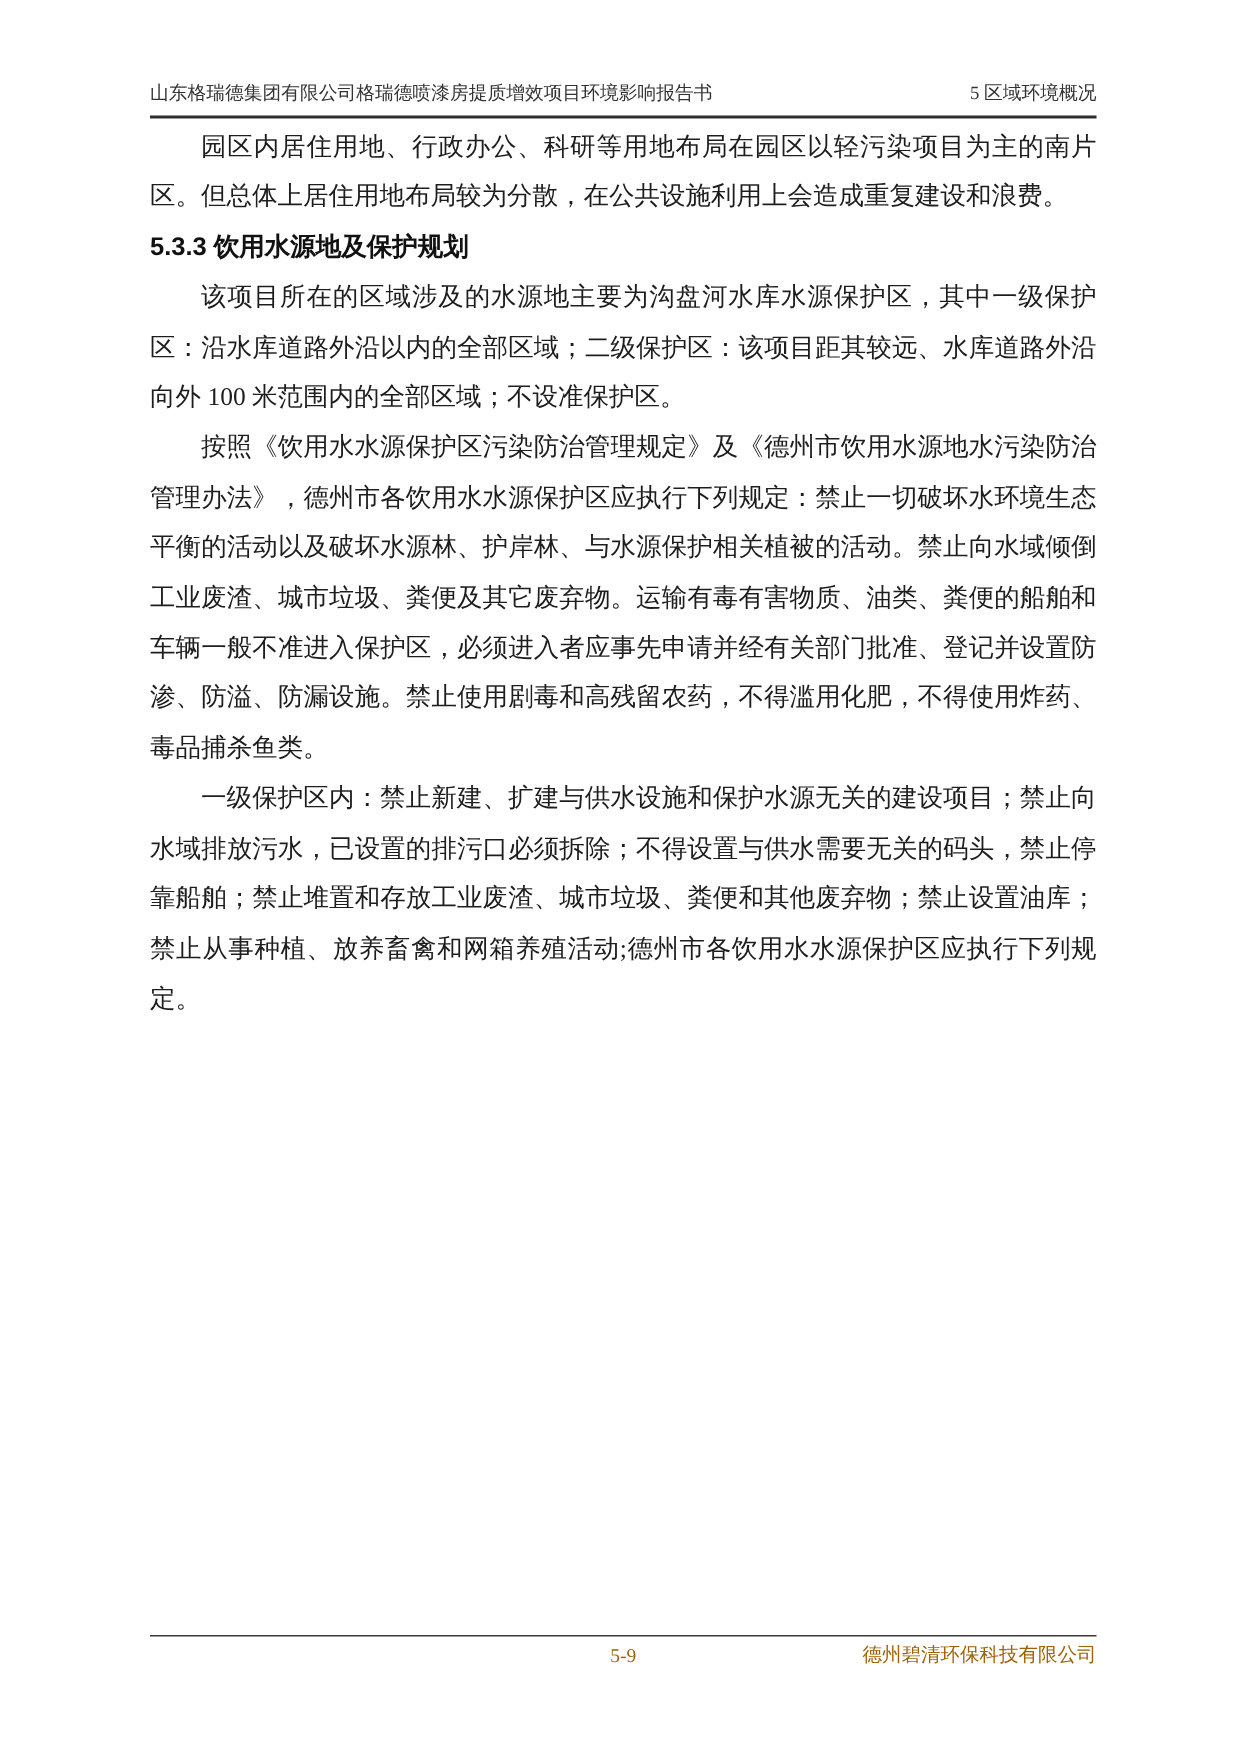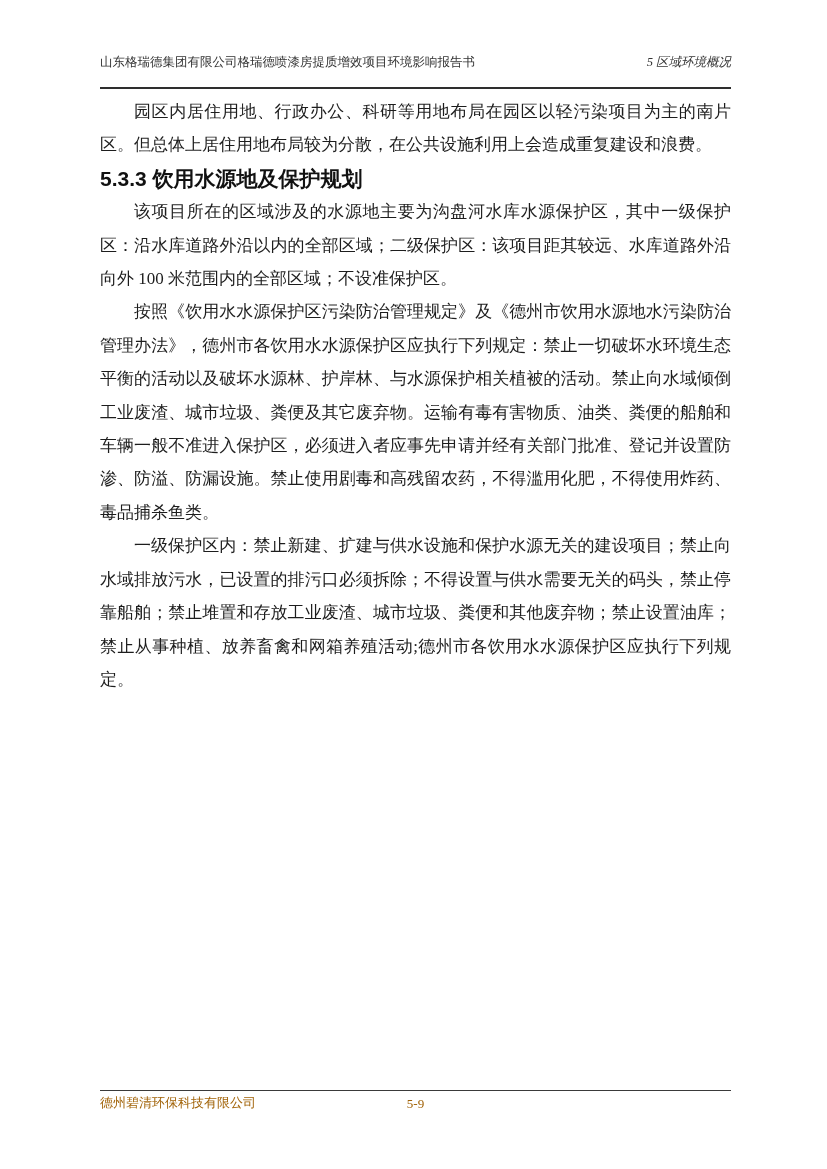--- a/index.html
+++ b/index.html
@@ -21,44 +21,44 @@
   .header {
     position: absolute;
     top: 54px;
     left: 100px;
     width: 631px;
     display: flex;
     justify-content: space-between;
     align-items: flex-end;
     font-size: 12.5px;
     line-height: 16px;
-    padding-bottom: 17px;
+    padding-bottom: 7px;
     border-bottom: 2px solid #2e2e2e;
     color: #333333;
   }
-  .header .h-right { white-space: nowrap; font-style: italic; }
+  .header .h-right { white-space: nowrap; }
   
   .main {
     position: absolute;
-    top: 95px;
+    top: 81px;
     left: 100px;
     width: 631px;
   }
   .para {
     font-size: 17px;
     line-height: 33.4px;
     text-align: justify;
     text-justify: inter-ideograph;
     text-indent: 2em;
     color: var(--text-color, #1d1d1d);
   }
   .heading {
     font-family: "Liberation Sans", "DejaVu Sans", sans-serif;
     font-weight: bold;
-    font-size: 21px;
+    font-size: 17px;
     line-height: 33.4px;
     text-indent: 0;
     color: #111111;
   }
   .red { color: var(--red-color, #e8403c); }
   
   .footer {
     position: absolute;
     top: 1090px;
     left: 100px;
@@ -70,21 +70,21 @@
     color: #a16207;
   }
   .footer .page-num {
     position: absolute;
     left: 0;
     right: 0;
     top: 5px;
     text-align: center;
   }
   .footer .company {
-    text-align: left;
+    text-align: right;
     white-space: nowrap;
   }
 </style>
 </head>
 <body>
 
 <div class="page">
 
   <div class="header">
     <span class="h-left">山东格瑞德集团有限公司格瑞德喷漆房提质增效项目环境影响报告书</span>

